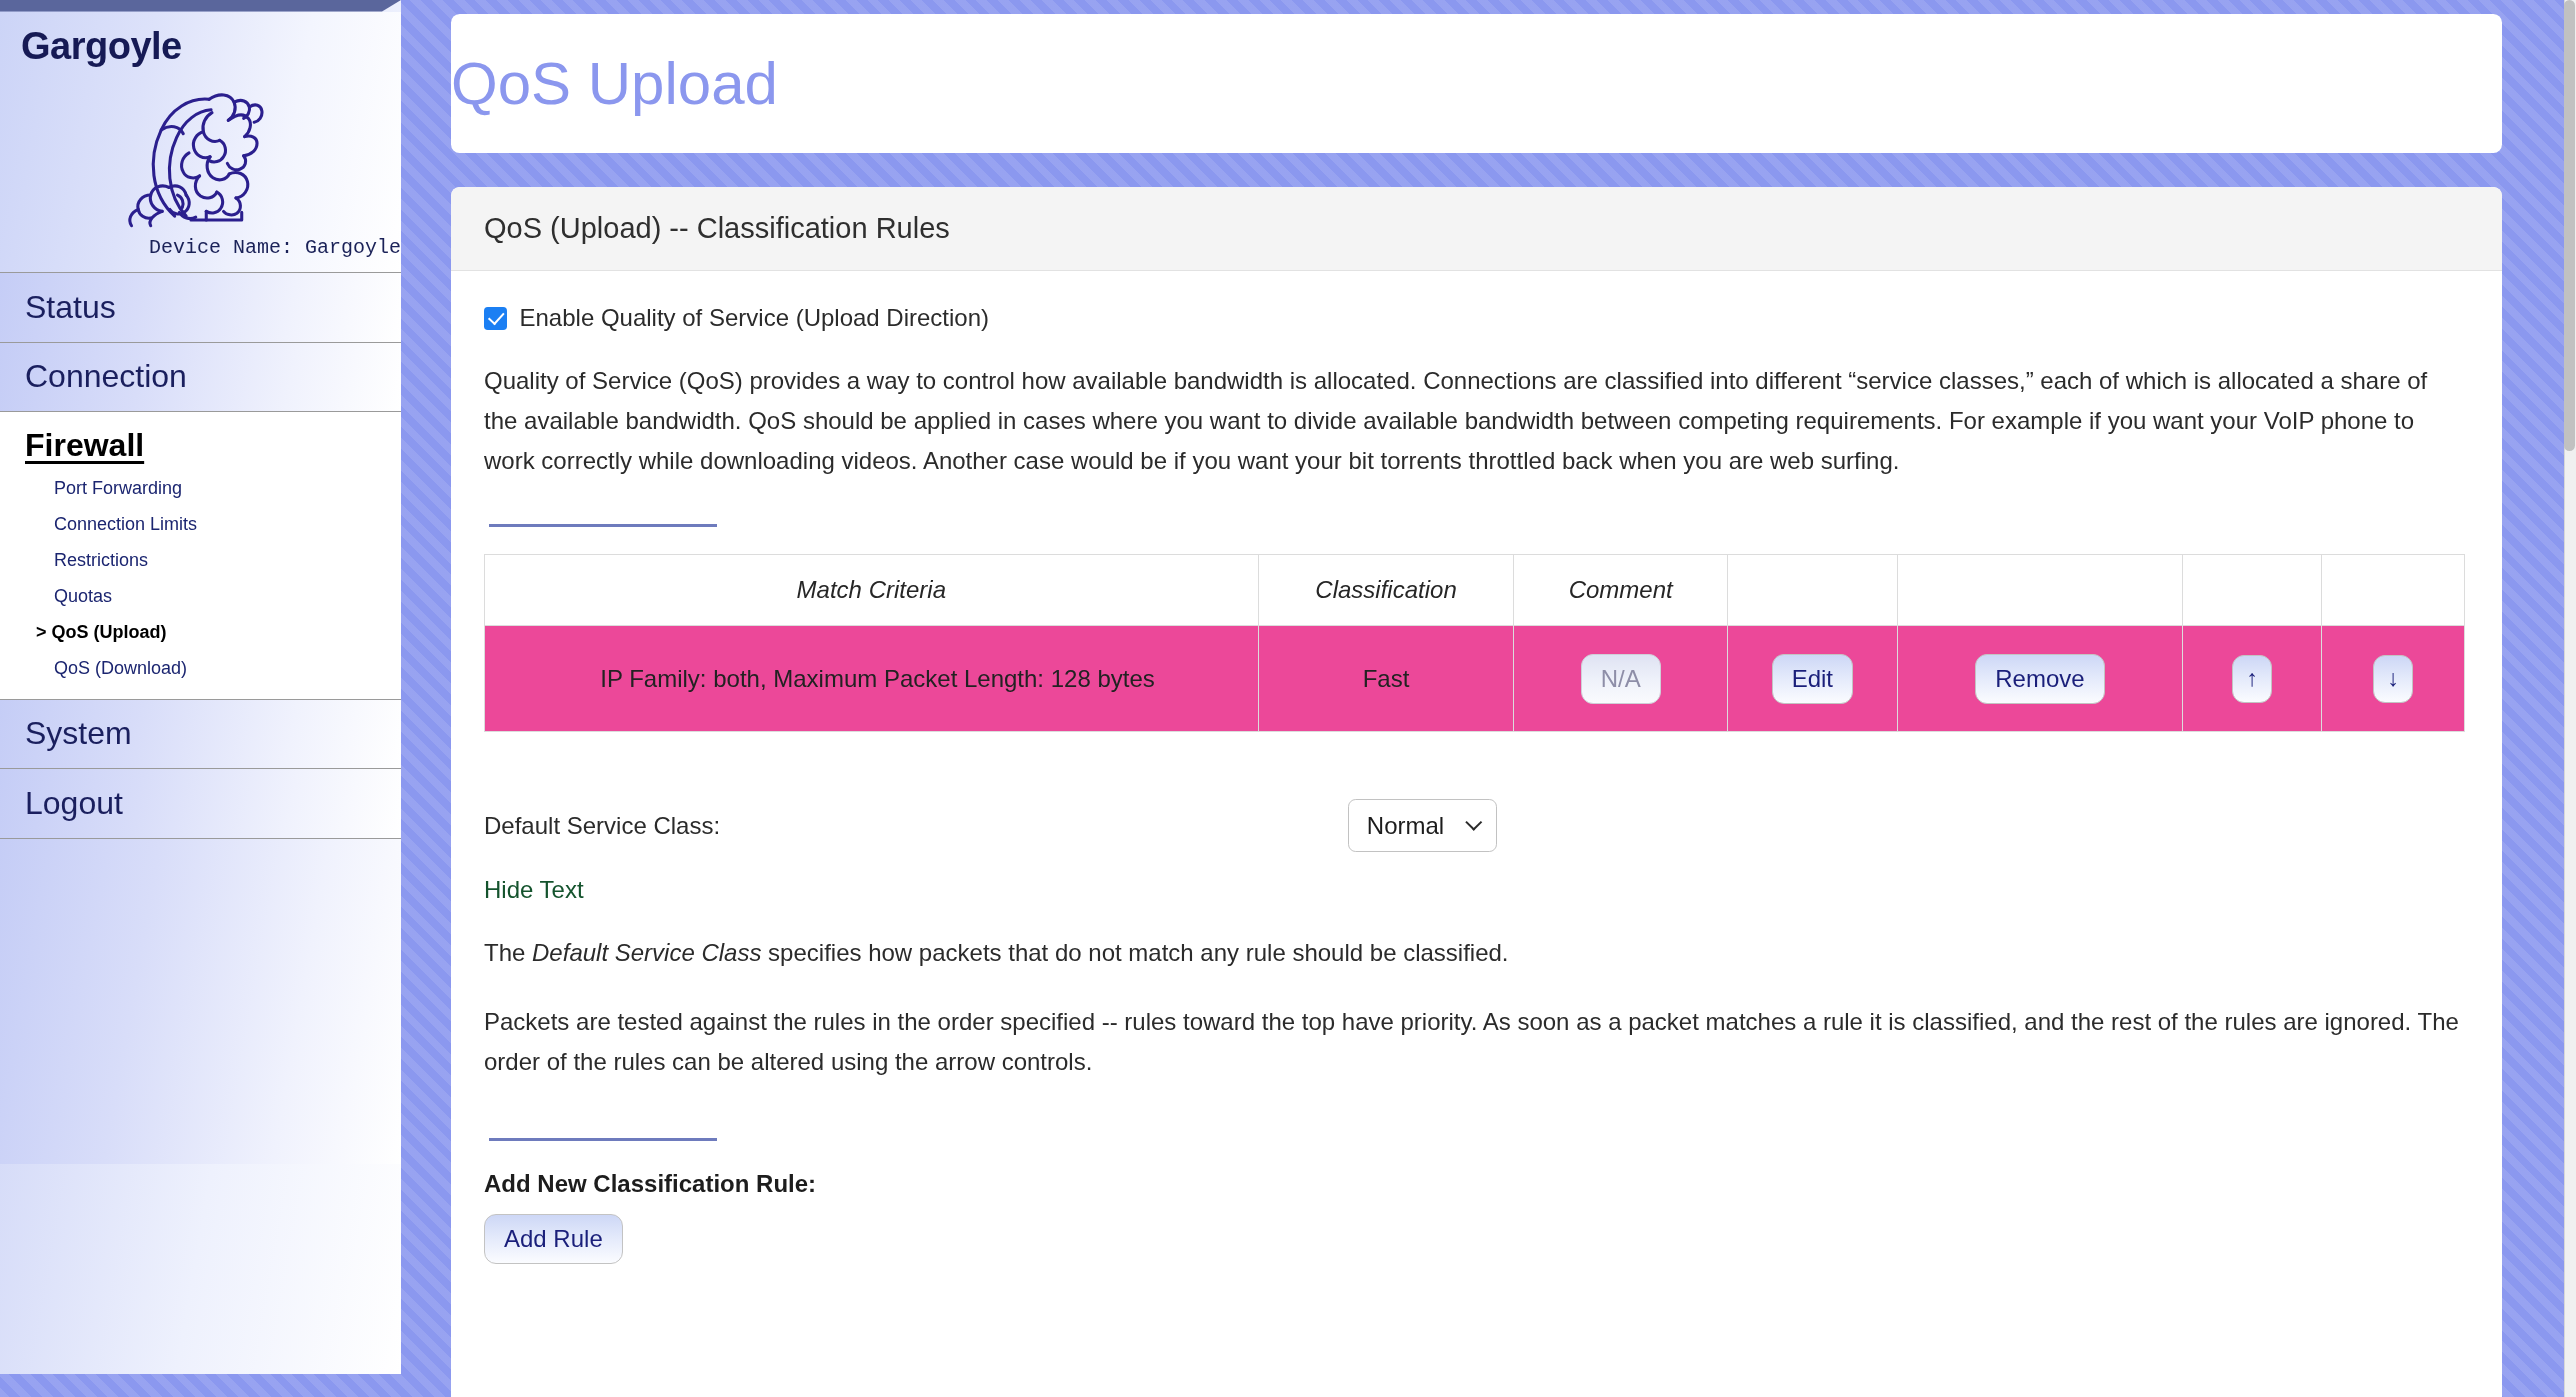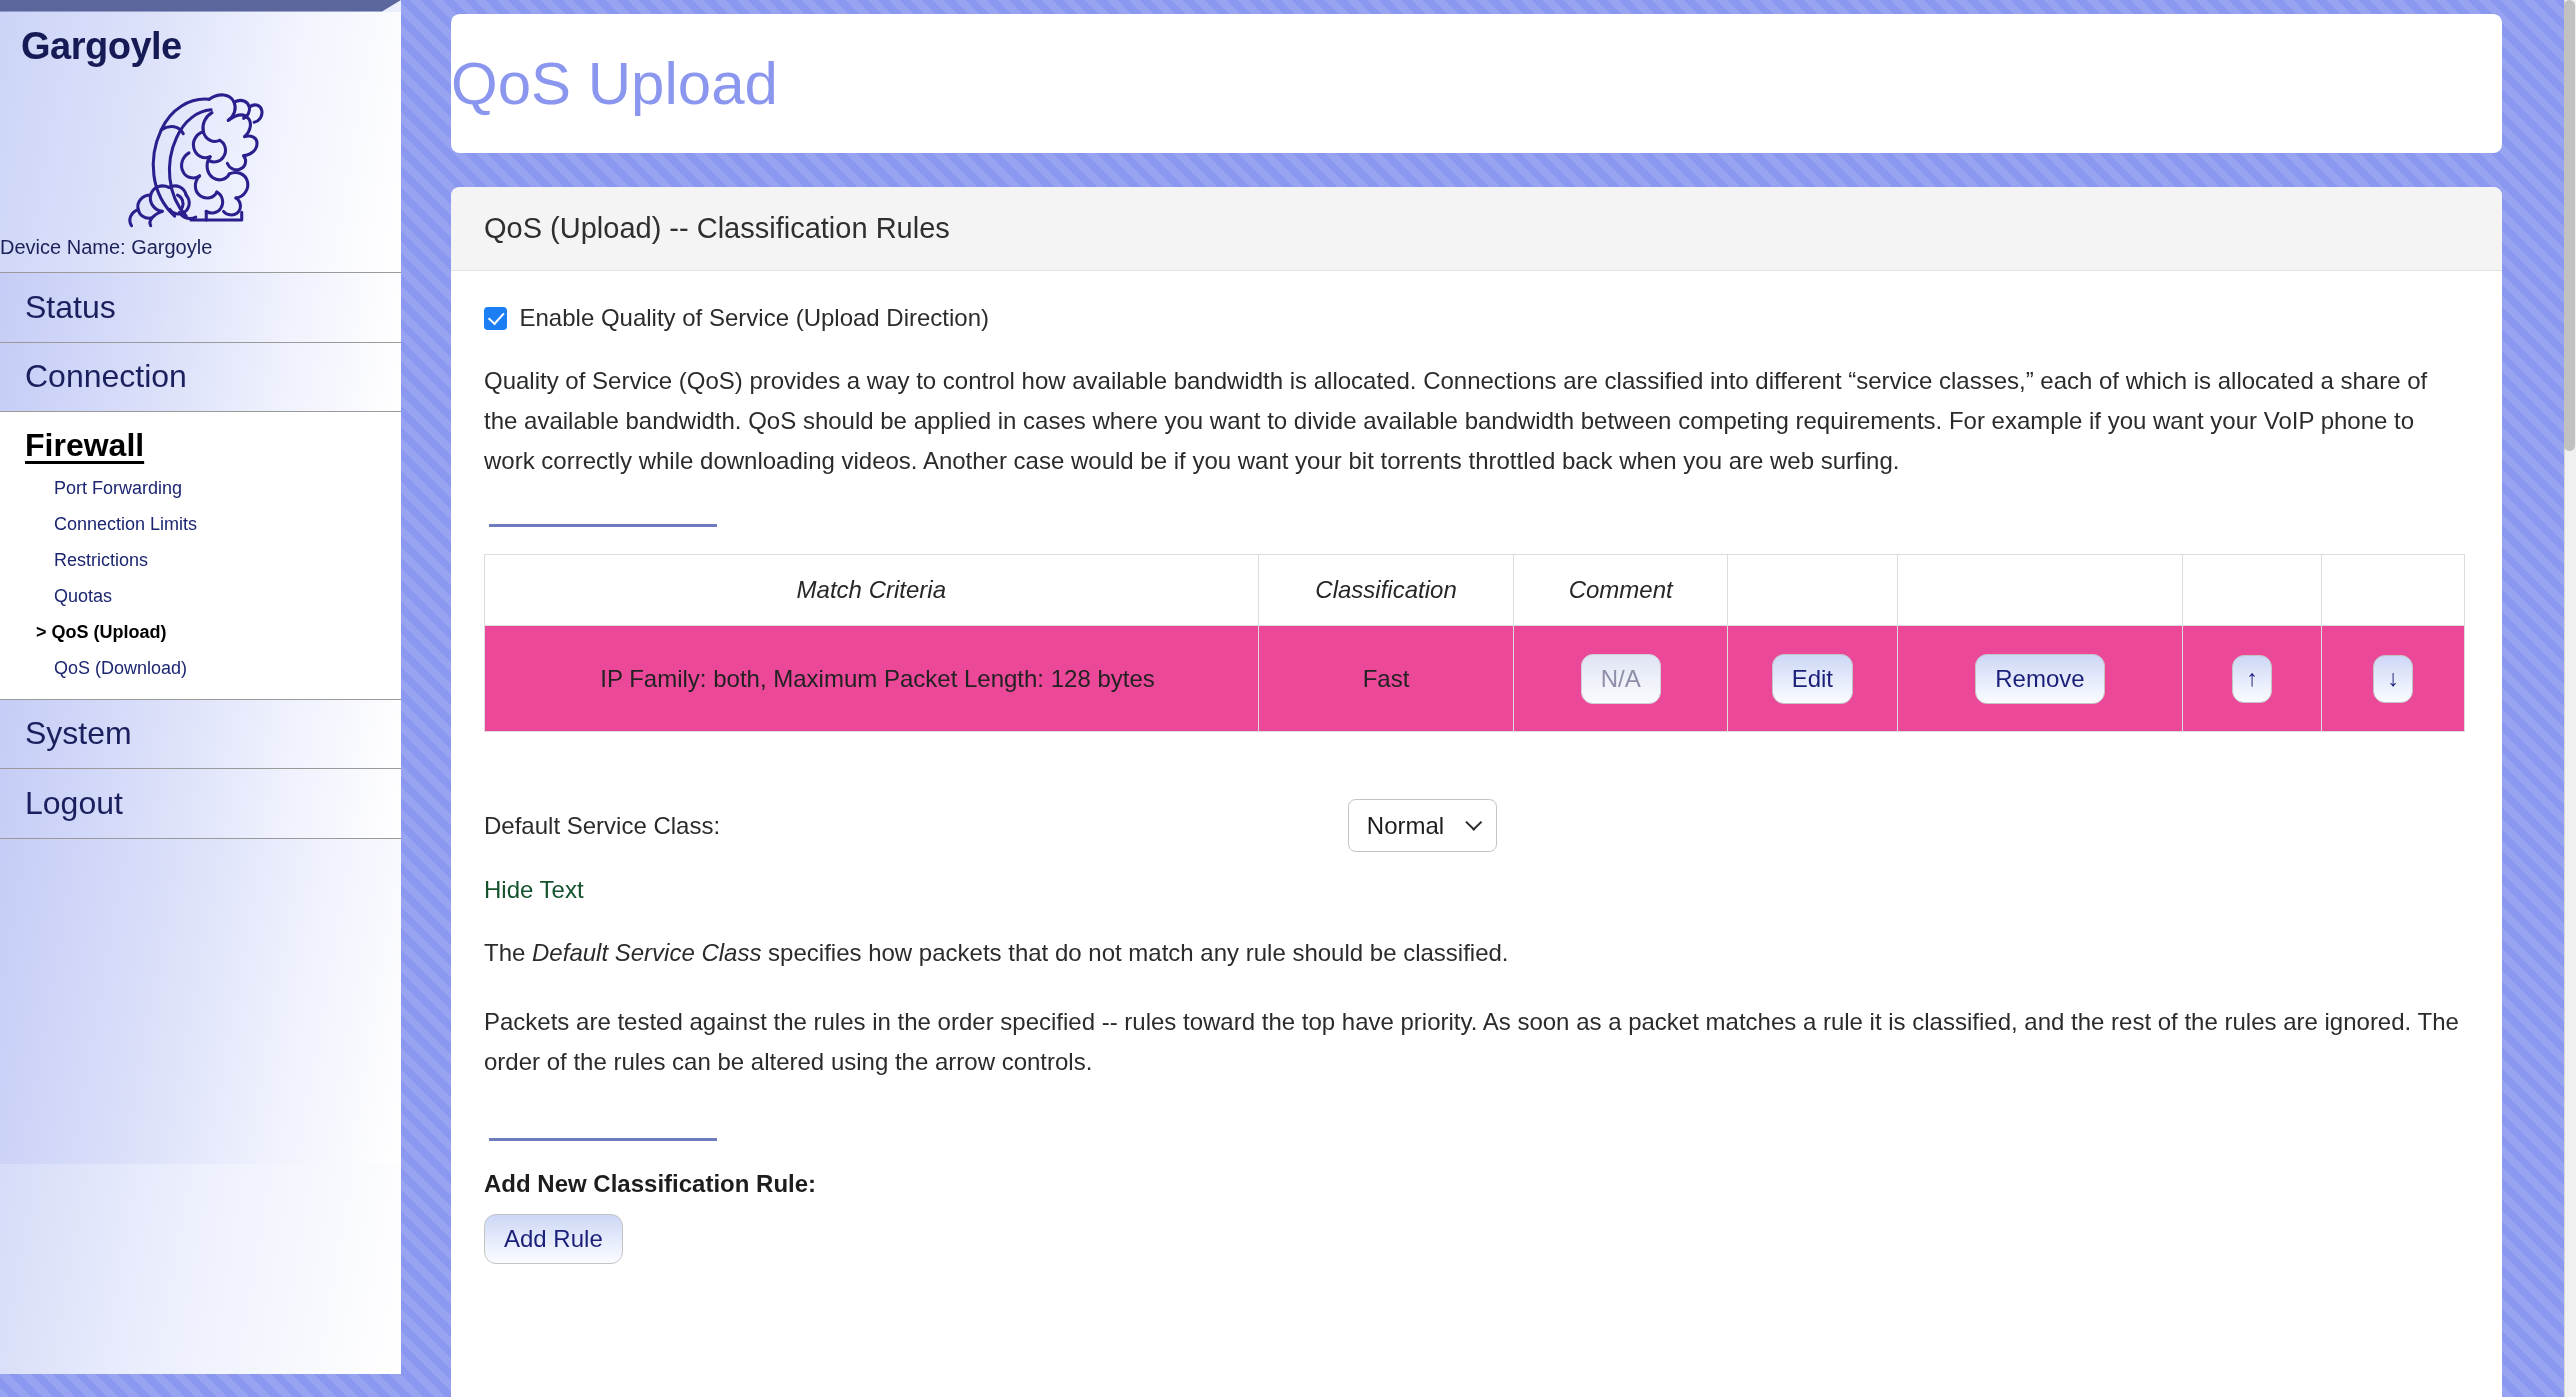--- a/index.html
+++ b/index.html
@@ -71,21 +71,22 @@
   .brand-logo {
     margin: 5.8px auto 0 auto;
     width: 206px;
     height: 154px;
     display: block;
   }
   .brand-device {
     font-size: 20px;
     color: #1b2258;
     padding: 7.7px 0 3.8px 0;
-    text-align: left;
+    text-align: right;
+    font-family: Liberation Mono, monospace;
   }
 
   .nav-major {
     display: block;
     font-size: 32px;
     color: #1a1f5e;
     padding: 17.3px 0 17.3px 25px;
     border-top: 1.9px solid #9a9a9a;
     background: linear-gradient(100deg, #c5cdf6 0%, #d8ddf9 35%, #f0f2fd 72%, #ffffff 100%);
     text-decoration: none;

